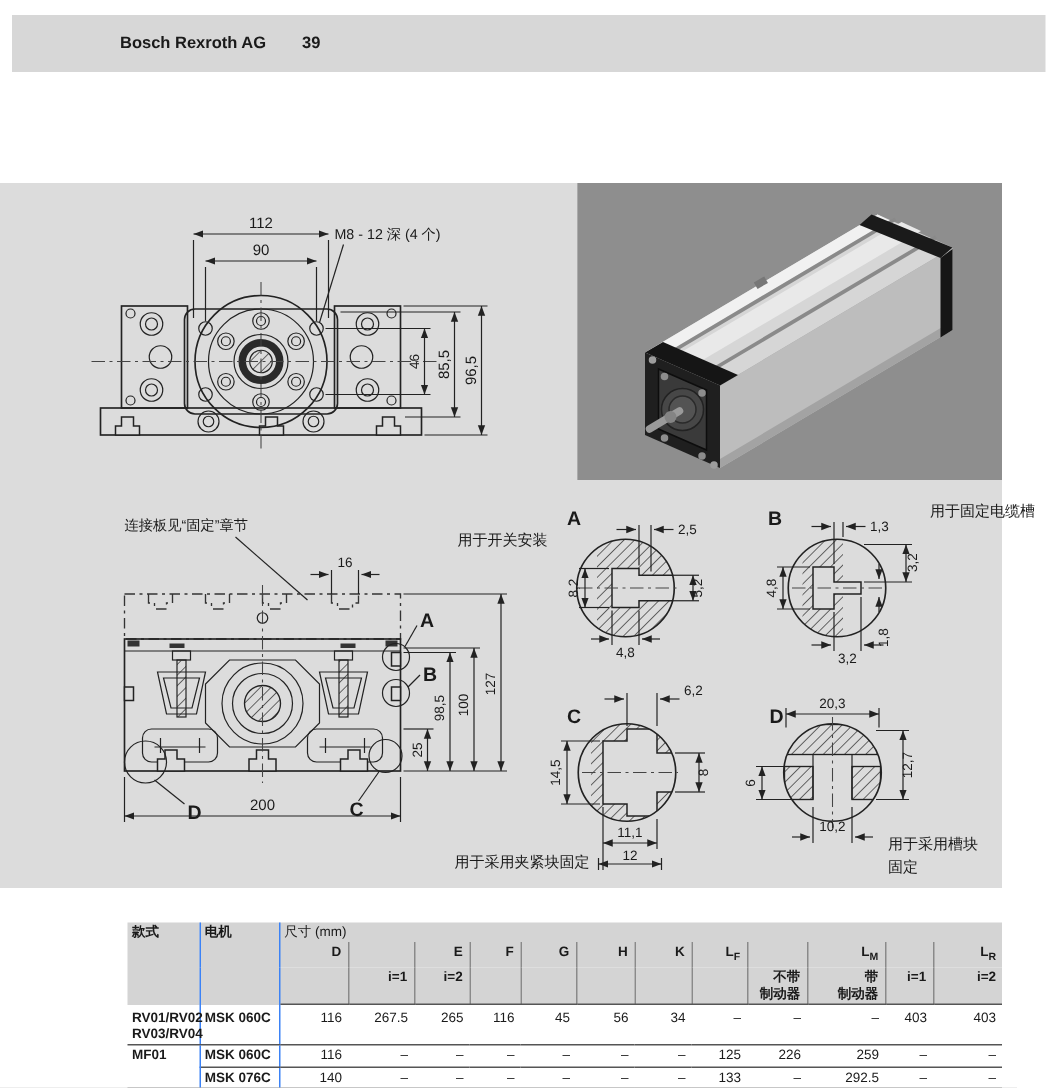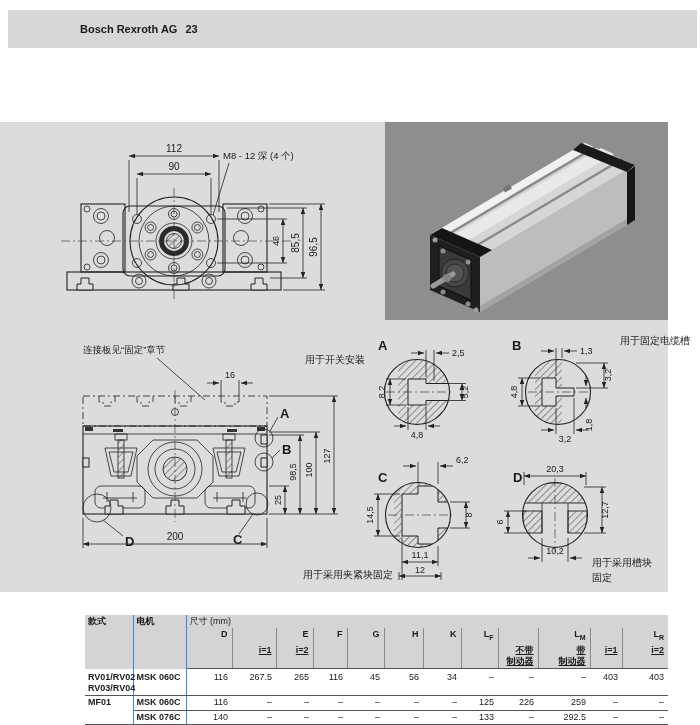--- a/index.html
+++ b/index.html
@@ -2,21 +2,21 @@
 <html><head>
 <meta charset="utf-8">
 <style>
   html,body{margin:0;padding:0;}
   body{width:700px;height:725px;background:#ffffff;font-family:"Liberation Sans",sans-serif;color:#1a1a1a;position:relative;overflow:hidden;}
   .page{position:absolute;inset:0;}
   
   .topbar{position:absolute;left:8px;top:10px;width:689px;height:38px;background:#d7d7d7;display:flex;align-items:center;justify-content:space-between;box-sizing:border-box;padding:0 28px 0 72px;}
   .topbar .left,.topbar .right{display:flex;align-items:center;gap:8px;font-size:11px;font-weight:bold;}
   .topbar .sep{font-weight:normal;color:#333;padding:0 2px;}
-  .topbar .right{gap:8px;}
+  .topbar .right{gap:24px;}
   
   .content{position:absolute;left:0;top:122px;width:668px;height:470px;background:#dcdcdc;}
   .photo{position:absolute;left:385px;top:122px;width:283px;height:198px;background:#8e8e8e;overflow:hidden;}
   svg{position:absolute;overflow:visible;}
   svg text{font-family:"Liberation Sans",sans-serif;fill:#1a1a1a;}
   .dimtxt{font-size:9px;}
   .biglbl{font-size:13px;font-weight:bold;}
   .cap{font-size:10px;}
   .note{font-size:9.5px;}
   .thin{stroke:#222;stroke-width:0.8;fill:none;}
@@ -27,21 +27,21 @@
   .cut{fill:#dcdcdc;stroke:#222;stroke-width:1;}
   .dk{fill:#333;stroke:none;}
   
   table.dims{position:absolute;left:85px;top:615px;width:583px;border-collapse:collapse;table-layout:fixed;font-size:9px;}
   table.dims th,table.dims td{padding:1px 4px 1px 3px;font-weight:normal;text-align:left;vertical-align:top;line-height:1.25;}
   table.dims thead{background:#d4d4d4;}
   table.dims .num{text-align:right;}
   table.dims .b{font-weight:bold;}
   table.dims .vline{border-right:1px solid #3b82f6;}
   table.dims .hsep{border-right:1px solid #8a8a8a;}
-  table.dims thead tr.last th{border-bottom:1px solid #555;text-decoration:underline;}
+  table.dims thead tr.last th{border-bottom:1px solid #555;}
   table.dims tbody tr.r1 td{border-bottom:1px solid #555;padding-top:3px;}
   table.dims tbody tr.r2 td{border-bottom:1px solid #555;}
   table.dims tbody tr.r3 td{border-bottom:1px solid #555;}
   sub{font-size:7px;}
 </style>
 </head>
 <body>
 
 <div class="page">
 
@@ -52,21 +52,21 @@
       </pattern>
       <marker id="ar" viewBox="0 0 10 10" refX="9" refY="5" markerWidth="9" markerHeight="9" orient="auto-start-reverse">
         <path d="M0,1.6 L9,5 L0,8.4 Z" fill="#222"></path>
       </marker>
     </defs>
   </svg>
 
   <header class="topbar">
     <div class="right">
       <span>Bosch Rexroth AG</span>
-      <span>23</span>
+      <span>39</span>
     </div>
   </header>
 
   <div class="content"></div>
 
   <svg style="left:55px;top:126px" width="292" height="204" viewBox="0 0 292 204">
     <g>
       <rect x="12" y="146" width="214" height="18" class="med"></rect>
       <path class="cut" d="M22,164 V158 H26 V152 H34 V158 H38 V164 Z"></path>
       <path class="cut" d="M118,164 V158 H122 V152 H130 V158 H134 V164 Z"></path>

